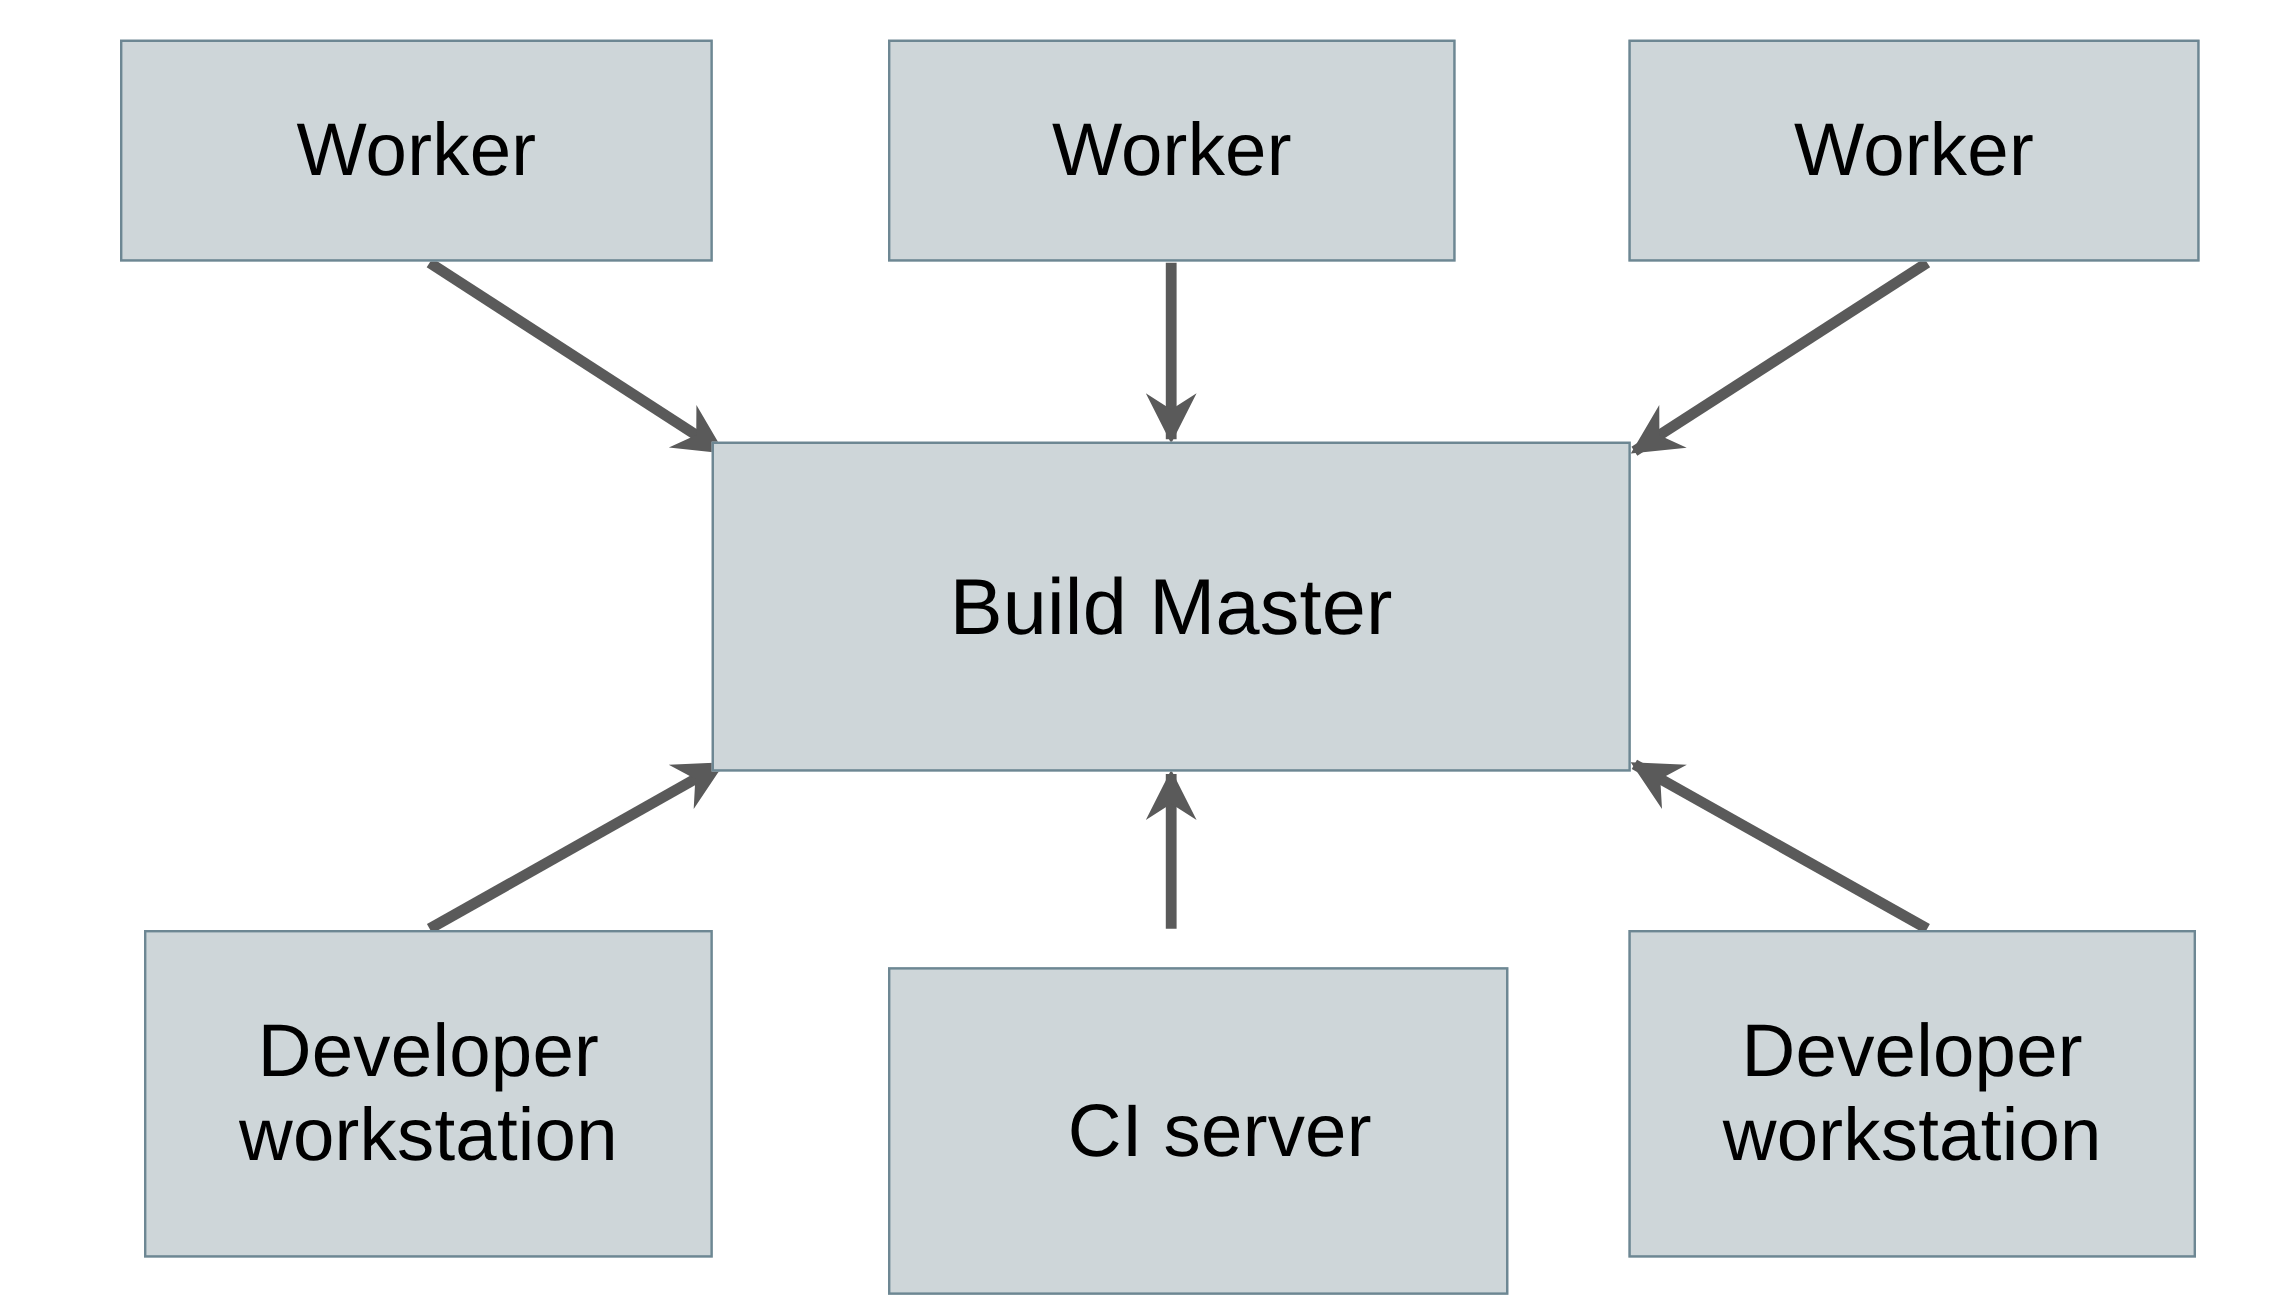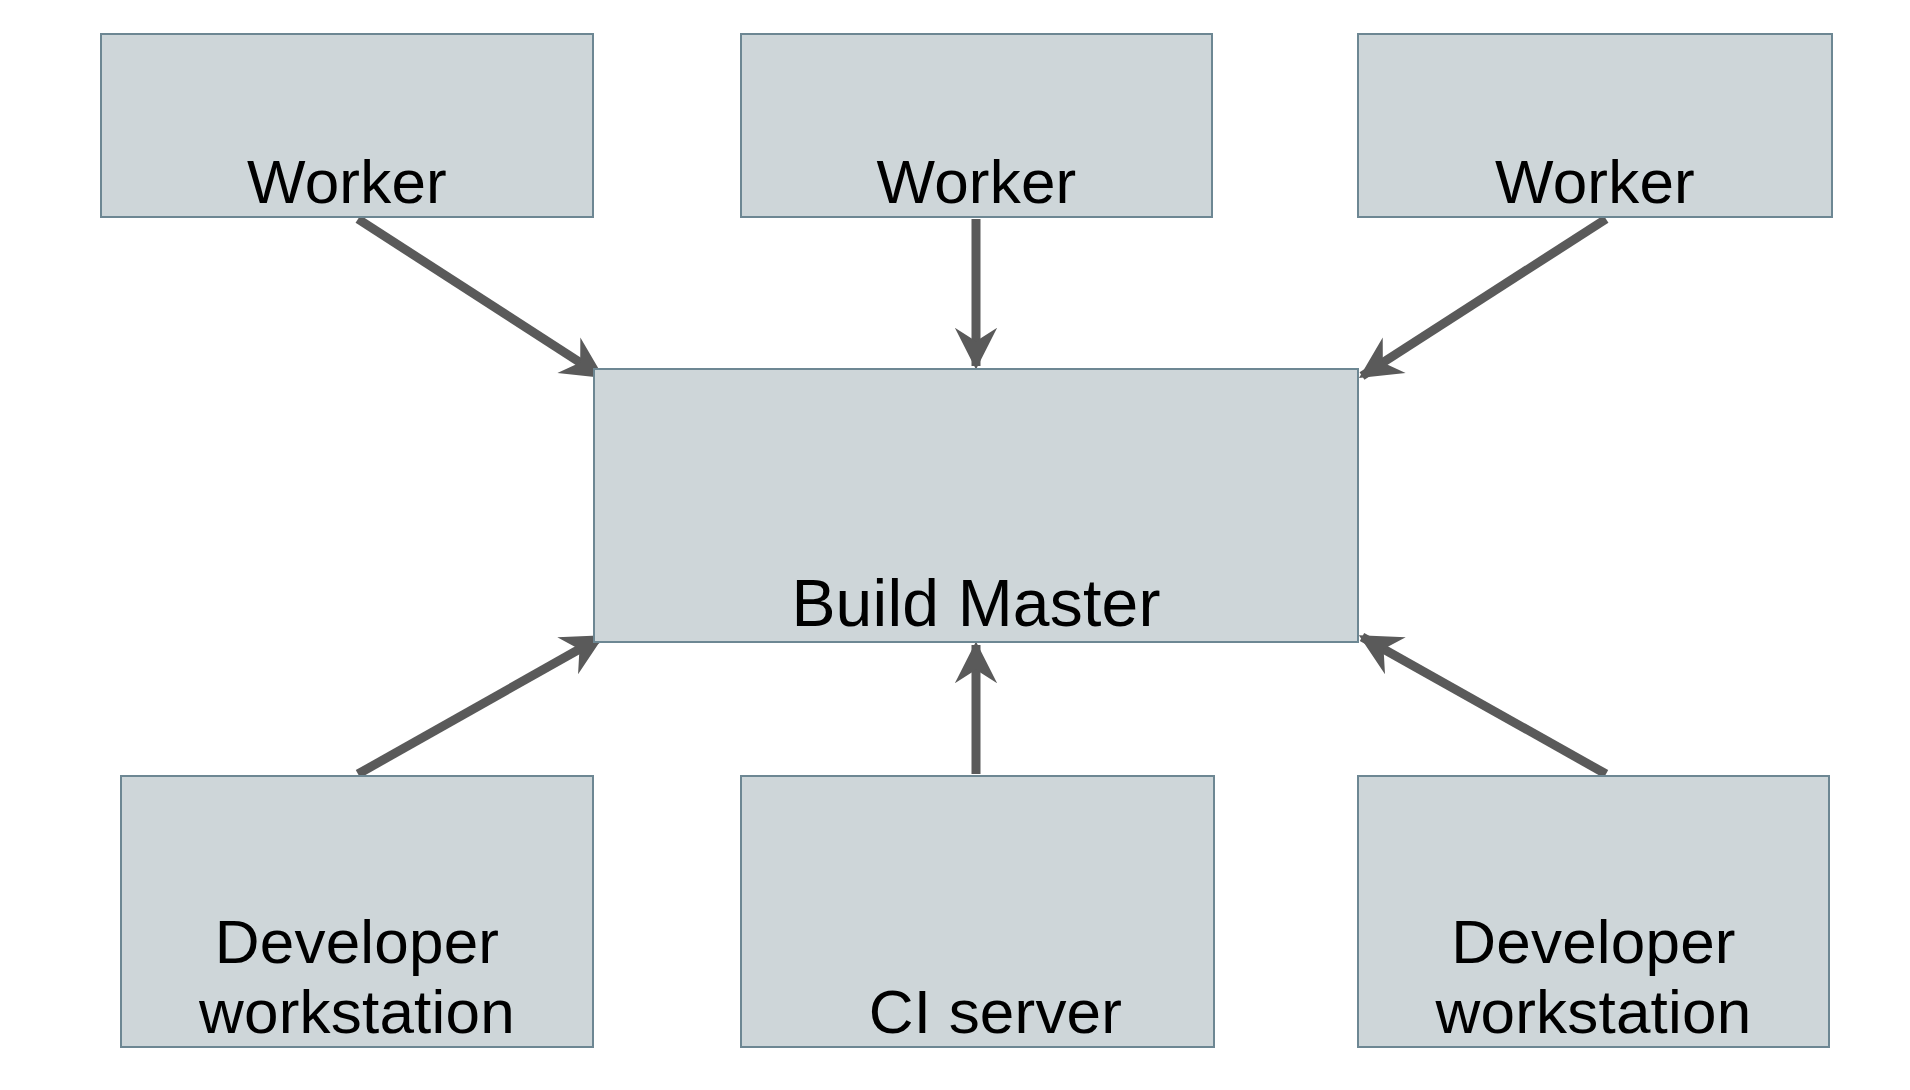--- a/index.html
+++ b/index.html
@@ -25,21 +25,21 @@
     width: 1910px;
     height: 1090px;
     pointer-events: none;
   }
   .node {
     position: absolute;
     box-sizing: border-box;
     background: #ced6d9;
     border: 2px solid #6d8793;
     display: flex;
-    align-items: flex-end;
+    align-items: center;
     justify-content: center;
     text-align: center;
     color: #000000;
     line-height: 1.12;
     white-space: pre-line;
     font-weight: 400;
     letter-spacing: 0.2px;
   }
   .node-label {
     display: block;
@@ -48,21 +48,21 @@
     box-sizing: border-box;
   }
   
   #node-worker-1 { left: 100px;  top: 33px;  width: 494px; height: 185px; font-size: 62px; }
   #node-worker-2 { left: 740px;  top: 33px;  width: 473px; height: 185px; font-size: 62px; }
   #node-worker-3 { left: 1357px; top: 33px;  width: 476px; height: 185px; font-size: 62px; }
   
   #node-build-master { left: 593px; top: 368px; width: 766px; height: 275px; font-size: 66px; }
   
   #node-dev-workstation-1 { left: 120px;  top: 775px; width: 474px; height: 273px; font-size: 62px; }
-  #node-ci-server        { left: 740px;  top: 775px; width: 475px; height: 273px; font-size: 62px; padding-left: 36px; }
+  #node-ci-server        { left: 740px;  top: 806px; width: 517px; height: 273px; font-size: 62px; padding-left: 36px; }
   #node-dev-workstation-2 { left: 1357px; top: 775px; width: 473px; height: 273px; font-size: 62px; }
 </style>
 </head>
 <body>
 
 <div id="canvas">
 
   <svg id="edge-layer" viewBox="0 0 1910 1090" width="1910" height="1090" xmlns="http://www.w3.org/2000/svg">
     <defs>
 

